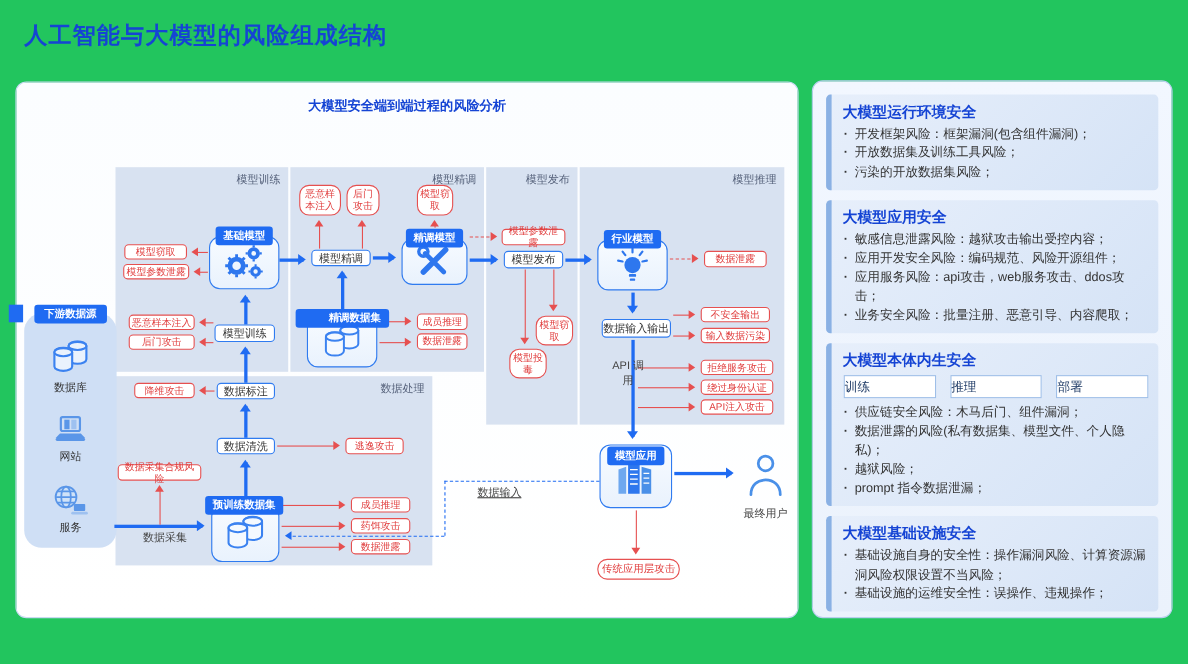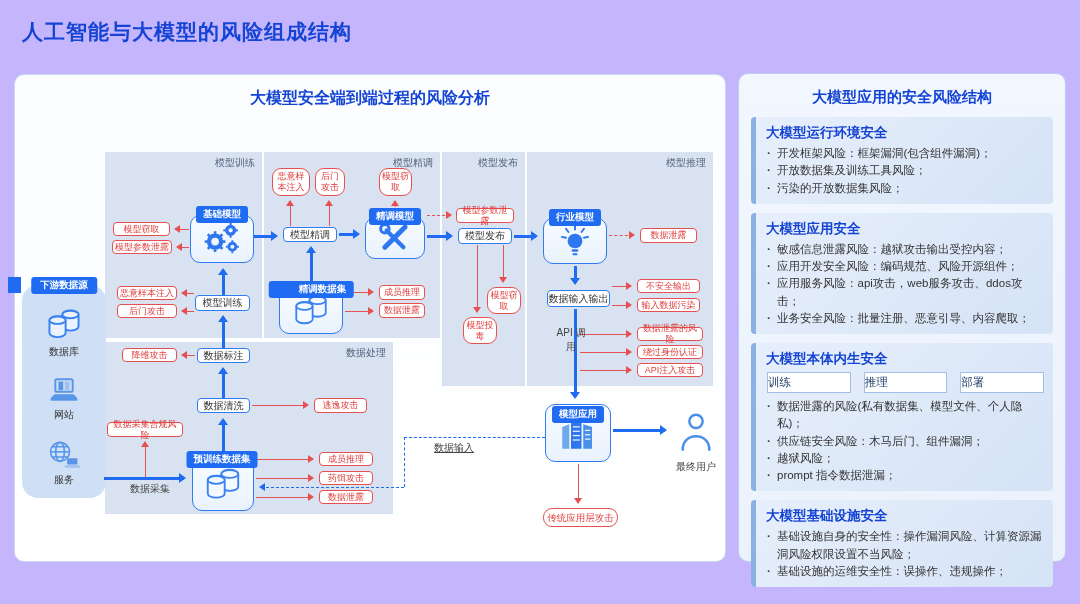--- a/index.html
+++ b/index.html
@@ -1,23 +1,23 @@
 <!DOCTYPE html>
 <html><head>
 <meta charset="utf-8">
 <style>
   html,body{margin:0;padding:0;background:#fff;}
-  .canvas{position:relative;width:1080px;height:604px;background:#c4b5fd;overflow:hidden;
+  .canvas{position:relative;width:1080px;height:604px;background:#22c55e;overflow:hidden;
     font-family:"Liberation Sans","DejaVu Sans",sans-serif;}
   .page-title{position:absolute;left:22px;top:18px;font-size:21px;font-weight:700;color:#1544d4;letter-spacing:1px;}
 
   
   .flow{position:absolute;left:14px;top:74px;width:712px;height:488px;background:linear-gradient(180deg,#fbfdff,#ffffff);
     border:1.5px solid #c9daf2;border-radius:10px;box-sizing:border-box;}
-  .flow-title{position:absolute;left:14px;top:88px;width:712px;text-align:center;font-size:16px;font-weight:700;color:#1544d4;}
+  .flow-title{position:absolute;left:14px;top:88px;width:712px;text-align:center;font-size:12px;font-weight:700;color:#1544d4;}
   .stage{position:absolute;background:#d8e2f1;}
   .stage-hdr{position:absolute;font-size:10px;color:#55617a;white-space:nowrap;}
   .accent-sq{position:absolute;left:8px;top:277px;width:13px;height:16px;background:#1f6bf2;}
 
   
   .side{position:absolute;left:22px;top:285px;width:84px;height:213px;background:#cfdff5;border-radius:16px;}
   .side-tab{position:absolute;left:50%;top:-8px;transform:translateX(-50%);background:#1f6bf2;color:#fff;
     font-size:9.5px;font-weight:700;padding:2px 9px;border-radius:3px;white-space:nowrap;}
   .side-items{position:absolute;top:14px;left:0;width:100%;height:196px;display:flex;flex-direction:column;
     justify-content:space-around;align-items:center;}
@@ -253,21 +253,21 @@
   <div class="rbox" style="left:117px;top:304px;width:60px;height:14px;">后门攻击</div>
   <div class="rbox round" style="left:272px;top:168px;width:38px;height:28px;">恶意样本注入</div>
   <div class="rbox round" style="left:315px;top:168px;width:30px;height:28px;">后门攻击</div>
   <div class="rbox round" style="left:379px;top:168px;width:33px;height:28px;">模型窃取</div>
   <div class="rbox" style="left:456px;top:208px;width:58px;height:15px;">模型参数泄露</div>
   <div class="rbox round" style="left:487px;top:287px;width:34px;height:27px;">模型窃取</div>
   <div class="rbox round" style="left:463px;top:317px;width:34px;height:27px;">模型投毒</div>
   <div class="rbox" style="left:640px;top:228px;width:57px;height:15px;">数据泄露</div>
   <div class="rbox" style="left:637px;top:279px;width:63px;height:14px;">不安全输出</div>
   <div class="rbox" style="left:637px;top:298px;width:63px;height:14px;">输入数据污染</div>
-  <div class="rbox" style="left:637px;top:327px;width:66px;height:14px;">数据泄露的风险</div>
+  <div class="rbox" style="left:637px;top:327px;width:66px;height:14px;">拒绝服务攻击</div>
   <div class="rbox" style="left:637px;top:345px;width:66px;height:14px;">绕过身份认证</div>
   <div class="rbox" style="left:637px;top:363px;width:66px;height:14px;">API注入攻击</div>
   <div class="rbox" style="left:379px;top:285px;width:46px;height:15px;">成员推理</div>
   <div class="rbox" style="left:379px;top:303px;width:46px;height:15px;">数据泄露</div>
   <div class="rbox" style="left:122px;top:348px;width:55px;height:14px;">降维攻击</div>
   <div class="rbox" style="left:314px;top:398px;width:53px;height:15px;">逃逸攻击</div>
   <div class="rbox" style="left:107px;top:422px;width:76px;height:15px;">数据采集合规风险</div>
   <div class="rbox" style="left:319px;top:452px;width:54px;height:14px;">成员推理</div>
   <div class="rbox" style="left:319px;top:471px;width:54px;height:14px;">药饵攻击</div>
   <div class="rbox" style="left:319px;top:490px;width:54px;height:14px;">数据泄露</div>
@@ -322,21 +322,20 @@
   <div class="flabel" style="left:426px;top:441px;width:56px;text-decoration:underline;">数据输入</div>
   <div class="flabel" style="left:668px;top:460px;width:56px;">最终用户</div>
   <svg viewBox="0 0 48 52" width="40" height="46" style="position:absolute;left:676px;top:410px;">
     <g fill="none" stroke="#4a90e8" stroke-width="3">
       <circle cx="24" cy="12" r="8"></circle>
       <path d="M8 46c0-10 7-16 16-16s16 6 16 16" stroke-linecap="round"></path>
     </g>
   </svg>
 
   <aside class="risk">
-    <div class="risk-title">大模型应用的安全风险结构</div>
 
     <div class="card">
       <h3>大模型运行环境安全</h3>
       <ul>
         <li>开发框架风险：框架漏洞(包含组件漏洞)；</li>
         <li>开放数据集及训练工具风险；</li>
         <li>污染的开放数据集风险；</li>
       </ul>
     </div>
 
@@ -351,22 +350,22 @@
     </div>
 
     <div class="card">
       <h3>大模型本体内生安全</h3>
       <div class="tabs">
         <div class="tabbtn">训练</div>
         <div class="tabbtn">推理</div>
         <div class="tabbtn">部署</div>
       </div>
       <ul>
+        <li>供应链安全风险：木马后门、组件漏洞；</li>
         <li>数据泄露的风险(私有数据集、模型文件、个人隐私)；</li>
-        <li>供应链安全风险：木马后门、组件漏洞；</li>
         <li>越狱风险；</li>
         <li>prompt 指令数据泄漏；</li>
       </ul>
     </div>
 
     <div class="card">
       <h3>大模型基础设施安全</h3>
       <ul>
         <li>基础设施自身的安全性：操作漏洞风险、计算资源漏洞风险权限设置不当风险；</li>
         <li>基础设施的运维安全性：误操作、违规操作；</li>

